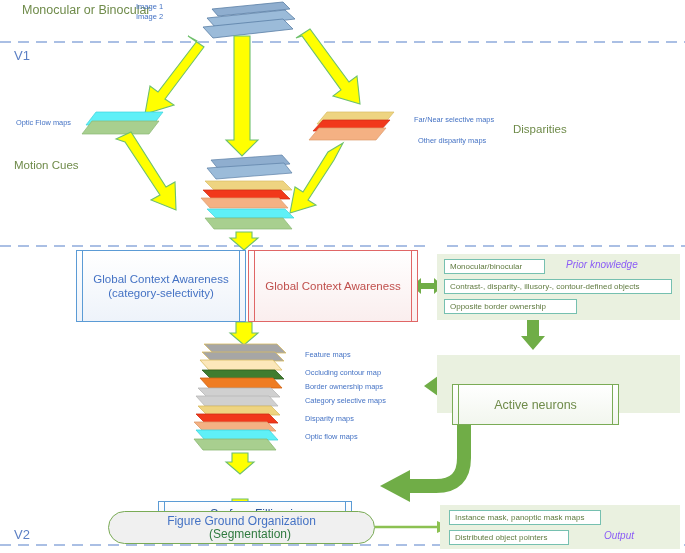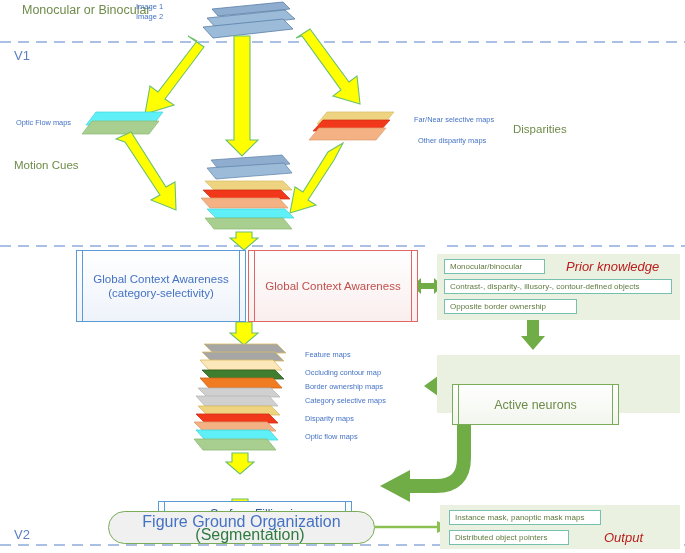--- a/index.html
+++ b/index.html
@@ -8,21 +8,21 @@
   #stage{position:absolute;left:0;top:0;width:685px;height:553px;}
   #svg-layer{position:absolute;left:0;top:0;width:685px;height:553px;pointer-events:none;}
 
   .lbl{position:absolute;white-space:nowrap;}
 
   .title-green{color:#6f8b4a;font-size:12.5px;}
   .title-green-sm{color:#6f8b4a;font-size:11.5px;}
   .blue-sm{color:#4472c4;font-size:7.5px;line-height:10px;}
   .blue-tiny{color:#4472c4;font-size:7.4px;}
   .v-label{color:#5b7fc4;font-size:13px;}
-  .orange-it{color:#b91c1c;font-size:13px;font-style:italic;}
+  .orange-it{color:#8b5cf6;font-size:10px;font-style:italic;}
 
   
   .box{position:absolute;box-sizing:border-box;display:flex;align-items:center;
        justify-content:center;text-align:center;}
   .gca-blue{border:1px solid #5b9bd5;background:linear-gradient(180deg,#ffffff,#eef3fa);
        color:#4472c4;font-size:11.5px;line-height:14px;}
   .gca-red{border:1px solid #e06666;background:linear-gradient(180deg,#ffffff,#faeeee);
        color:#c0504d;font-size:11.5px;line-height:14px;}
   .inner-rule{position:absolute;top:0;bottom:0;width:0;border-left:1px solid #5b9bd5;}
   .inner-rule.r{border-left-color:#e06666;}
@@ -36,21 +36,21 @@
         background:linear-gradient(180deg,#ffffff,#f2f6ee);color:#6f8b4a;
         font-size:12.5px;display:flex;align-items:center;justify-content:center;}
   .active-rule{position:absolute;top:0;bottom:0;width:0;border-left:1px solid #7aab56;}
 
   .surface-box{position:absolute;box-sizing:border-box;border:1px solid #5b9bd5;
         background:linear-gradient(180deg,#ffffff,#eef3fa);color:#2f5597;
         font-size:12px;display:flex;align-items:center;justify-content:center;}
   .surface-rule{position:absolute;top:0;bottom:0;width:0;border-left:1px solid #5b9bd5;}
 
   .fgo-box{position:absolute;box-sizing:border-box;border:1px solid #7aab56;
-        background:#f0f0f0;border-radius:28px;color:#4472c4;font-size:16px;
+        background:#f0f0f0;border-radius:28px;color:#4472c4;font-size:12px;
         line-height:13px;display:flex;align-items:center;justify-content:center;
         text-align:center;flex-direction:column;}
   .fgo-box .l2{color:#2f7a3f;padding-left:17px;}
 </style>
 </head>
 <body>
 
 <div id="stage">
 
   <svg id="svg-layer" viewBox="0 0 685 553">

